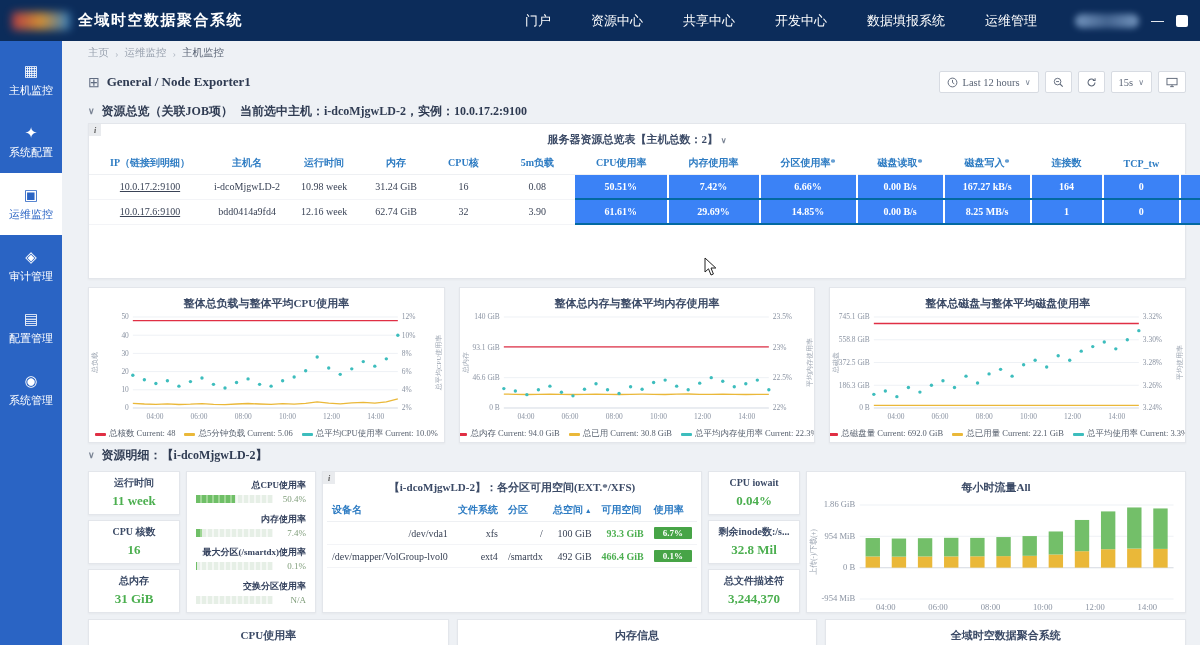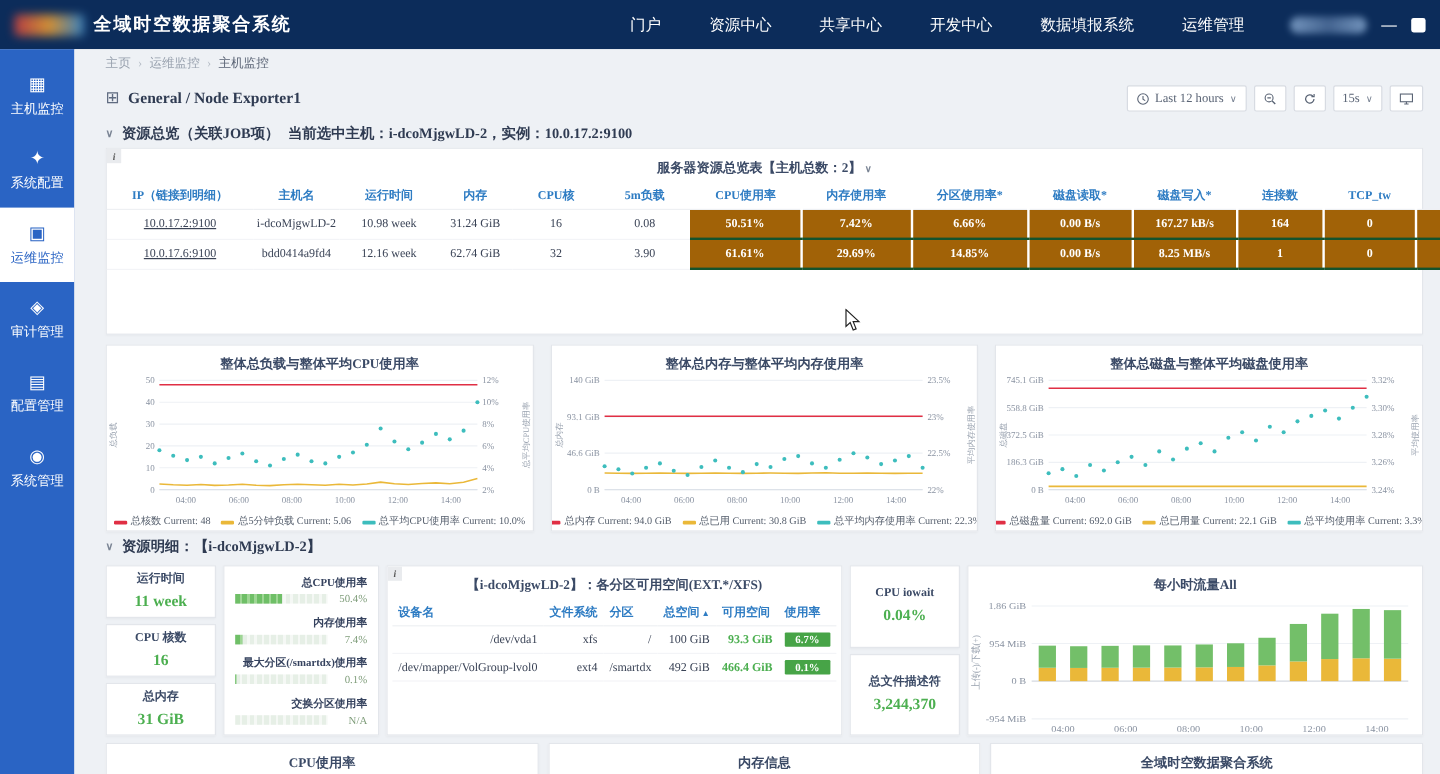--- a/index.html
+++ b/index.html
@@ -45,21 +45,21 @@
   .panel{background:#fff;border:1px solid #e3e6eb;box-shadow:0 1px 2px rgba(0,0,0,.04);position:relative;box-sizing:border-box;}
   .panel-title{text-align:center;font-size:11px;font-weight:bold;color:#3b4a66;padding-top:8px;white-space:nowrap;overflow:hidden;}
   .info-icon{position:absolute;left:0;top:0;width:12px;height:12px;background:#e9ebee;color:#555;font-size:8px;font-style:italic;font-weight:bold;display:flex;align-items:center;justify-content:center;cursor:pointer;z-index:2;}
 
   
   .table-panel{height:156px;}
   table{border-collapse:collapse;}
   .srv{width:100%;margin-top:5px;font-size:10px;table-layout:auto;}
   .srv th{color:#2e7cc3;font-weight:bold;text-align:center;padding:4px 21px;border-bottom:1px solid #eef0f3;white-space:nowrap;font-size:10px;cursor:pointer;}
   .srv td{text-align:center;padding:3px 3px;color:#3a4356;white-space:nowrap;border-bottom:1px solid #f3f4f7;height:17px;}
-  .srv td.green{background:#a16207;color:#fff;font-weight:bold;border-right:2px solid #fff;border-bottom:2px solid #14532d;}
+  .srv td.green{background:#3b82f6;color:#fff;font-weight:bold;border-right:2px solid #fff;border-bottom:2px solid #0369a1;}
   .srv td.link{text-decoration:underline;cursor:pointer;}
 
   
   .charts-row{display:flex;gap:14px;margin-top:8px;}
   .chart-panel{flex:1;height:156px;overflow:hidden;}
   .chart-legend{display:flex;justify-content:center;gap:9px;font-size:8.5px;color:#57606e;margin-top:1px;white-space:nowrap;}
   .lg-item{display:flex;align-items:center;gap:3px;}
   .lg-mark{width:11px;height:3px;border-radius:1px;display:inline-block;flex:none;}
 
   
@@ -556,20 +556,24 @@
                 </tr>
               </tbody>
           </table>
         </div>
         <div class="stats-col" id="stats-right">
             <div class="panel stat-panel">
               <div class="stat-title">CPU iowait</div>
               <div class="stat-value">0.04%</div>
             </div>
             <div class="panel stat-panel">
+              <div class="stat-title">剩余inode数:/s...</div>
+              <div class="stat-value">32.8 Mil</div>
+            </div>
+            <div class="panel stat-panel">
               <div class="stat-title">总文件描述符</div>
               <div class="stat-value">3,244,370</div>
             </div>
           </div>
         <div class="panel hourly-panel">
           <div class="panel-title">每小时流量All</div>
           <svg id="hourly-svg" width="100%" height="118" viewBox="0 0 330 118" preserveAspectRatio="none">
               <line x1="46" x2="320" y1="10" y2="10" stroke="#eef1f5"></line>
               <text x="42" y="12.5" text-anchor="end" font-size="7.5" fill="#8a93a2">1.86 GiB</text>
               <line x1="46" x2="320" y1="41.26757607555089" y2="41.26757607555089" stroke="#eef1f5"></line>

